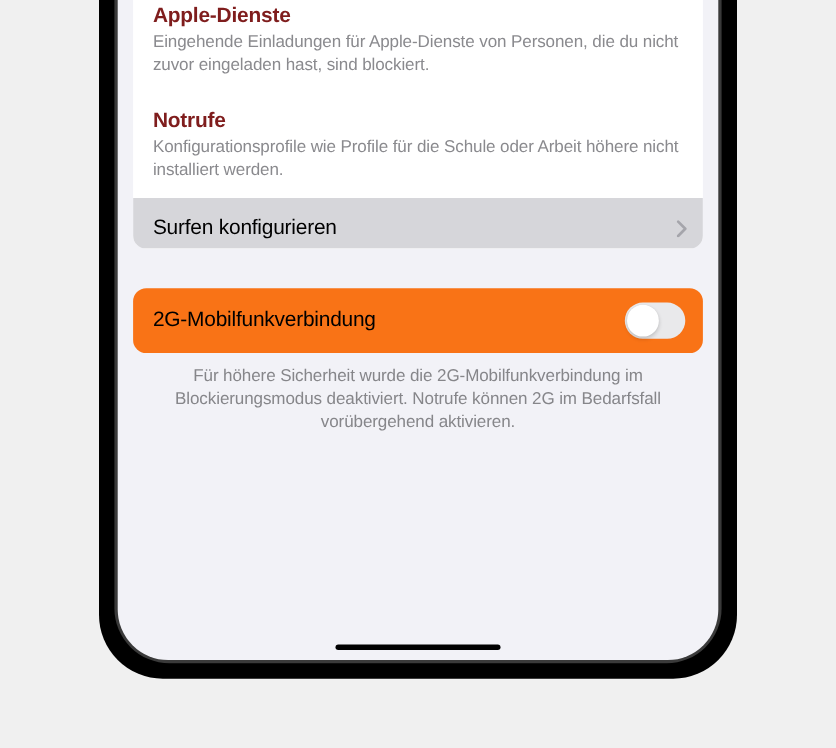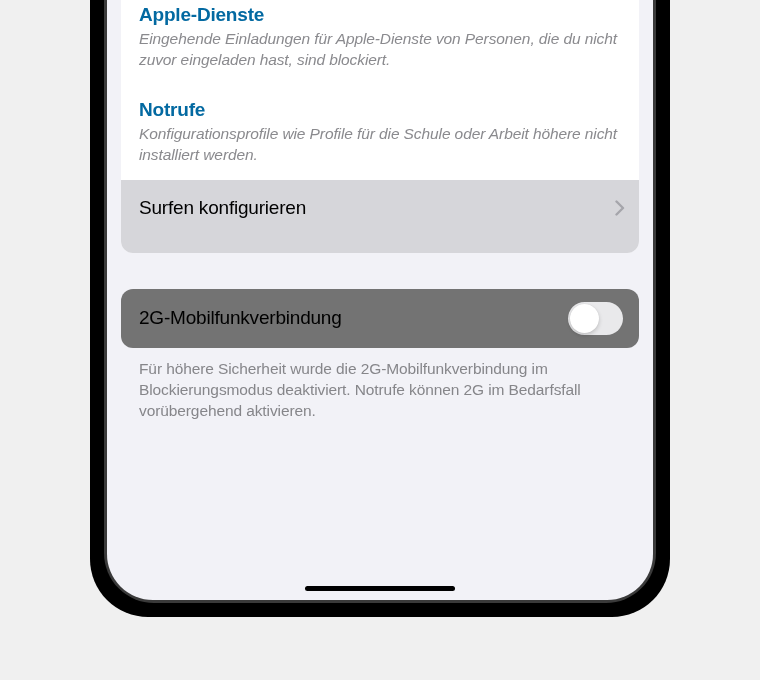--- a/index.html
+++ b/index.html
@@ -38,51 +38,50 @@
       border-radius: 0 0 12px 12px;
       margin: 0 14px;
       overflow: hidden;
     }
     .info-section {
       padding: 14px 18px 14px 18px;
     }
     .info-title {
       font-size: 19px;
       font-weight: 600;
-      color: #0369a1;
+      color: #7f1d1d;
       letter-spacing: -0.2px;
       margin-bottom: 3px;
     }
     .info-desc {
       font-size: 15.5px;
       color: #8a8a8e;
       line-height: 1.35;
       letter-spacing: -0.1px;
-      font-style: italic;
     }
     .tappable-row {
       background: #d6d6da;
-      padding: 17px 14px 34px 18px;
+      padding: 17px 14px 7px 18px;
       display: flex;
       align-items: center;
       justify-content: space-between;
     }
     .tappable-label {
       font-size: 19px;
       font-weight: 400;
       color: #000;
       letter-spacing: -0.2px;
     }
     .chevron {
       color: #a5a5ab;
       display: flex;
       align-items: center;
     }
     .toggle-group {
-      background: #737373;
+      background: #f97316;
       border-radius: 12px;
       margin: 36px 14px 0 14px;
       padding: 13px 16px 13px 18px;
       display: flex;
       align-items: center;
       justify-content: space-between;
     }
     .toggle-label {
       font-size: 19px;
       font-weight: 400;
@@ -106,20 +105,21 @@
       top: 2px;
       left: 2px;
       box-shadow: 0 2px 4px rgba(0,0,0,0.18), 0 0 1px rgba(0,0,0,0.1);
     }
     .footer-text {
       padding: 10px 32px 0 32px;
       font-size: 15.5px;
       color: #86868a;
       line-height: 1.38;
       letter-spacing: -0.1px;
+      text-align: center;
     }
     .home-indicator {
       position: absolute;
       bottom: 9px;
       left: 50%;
       transform: translateX(-50%);
       width: 150px;
       height: 5px;
       background: #000;
       border-radius: 3px;

